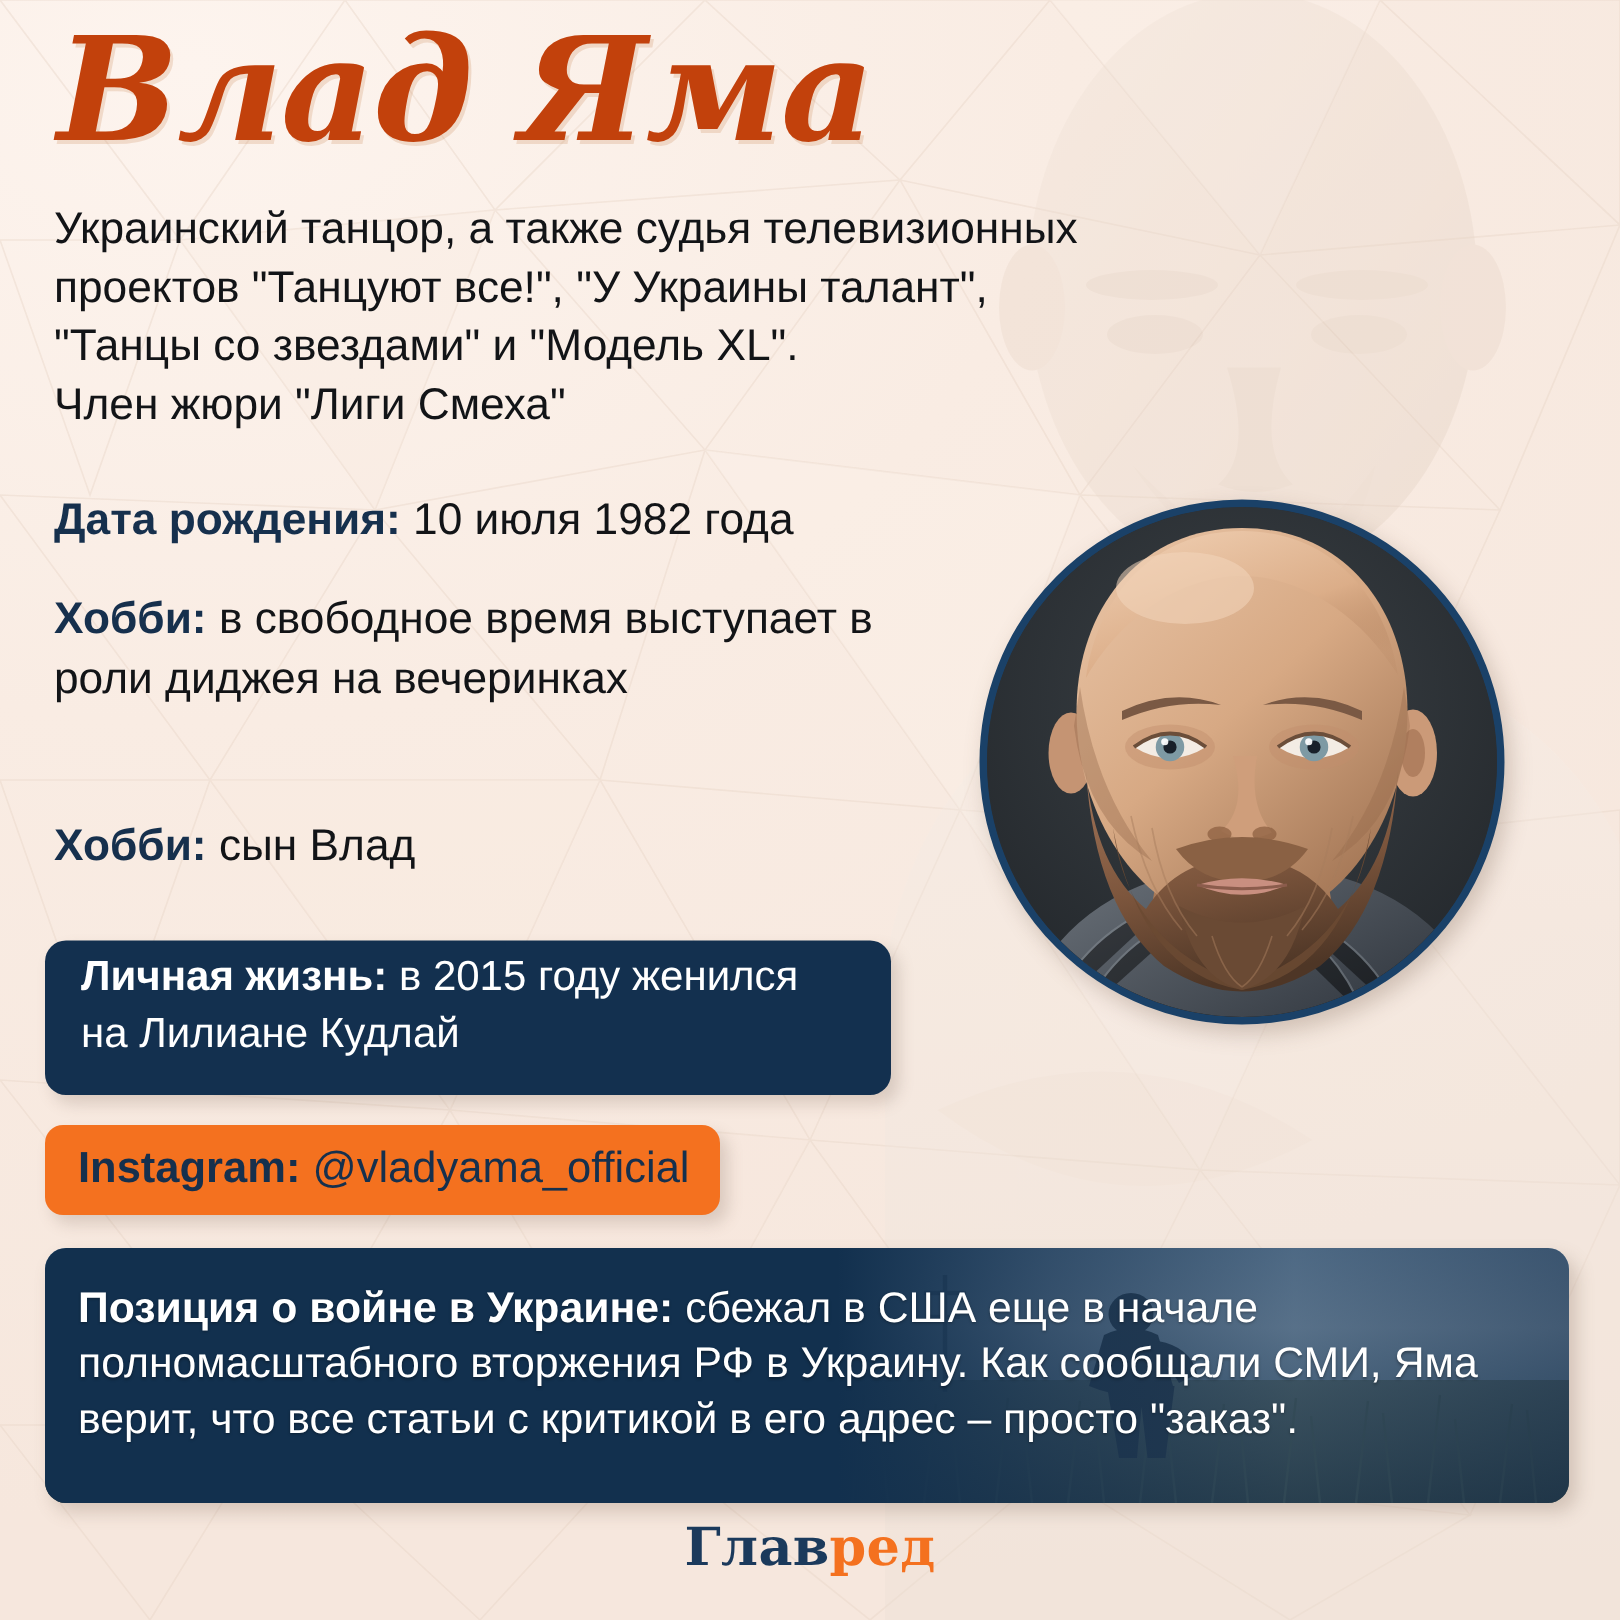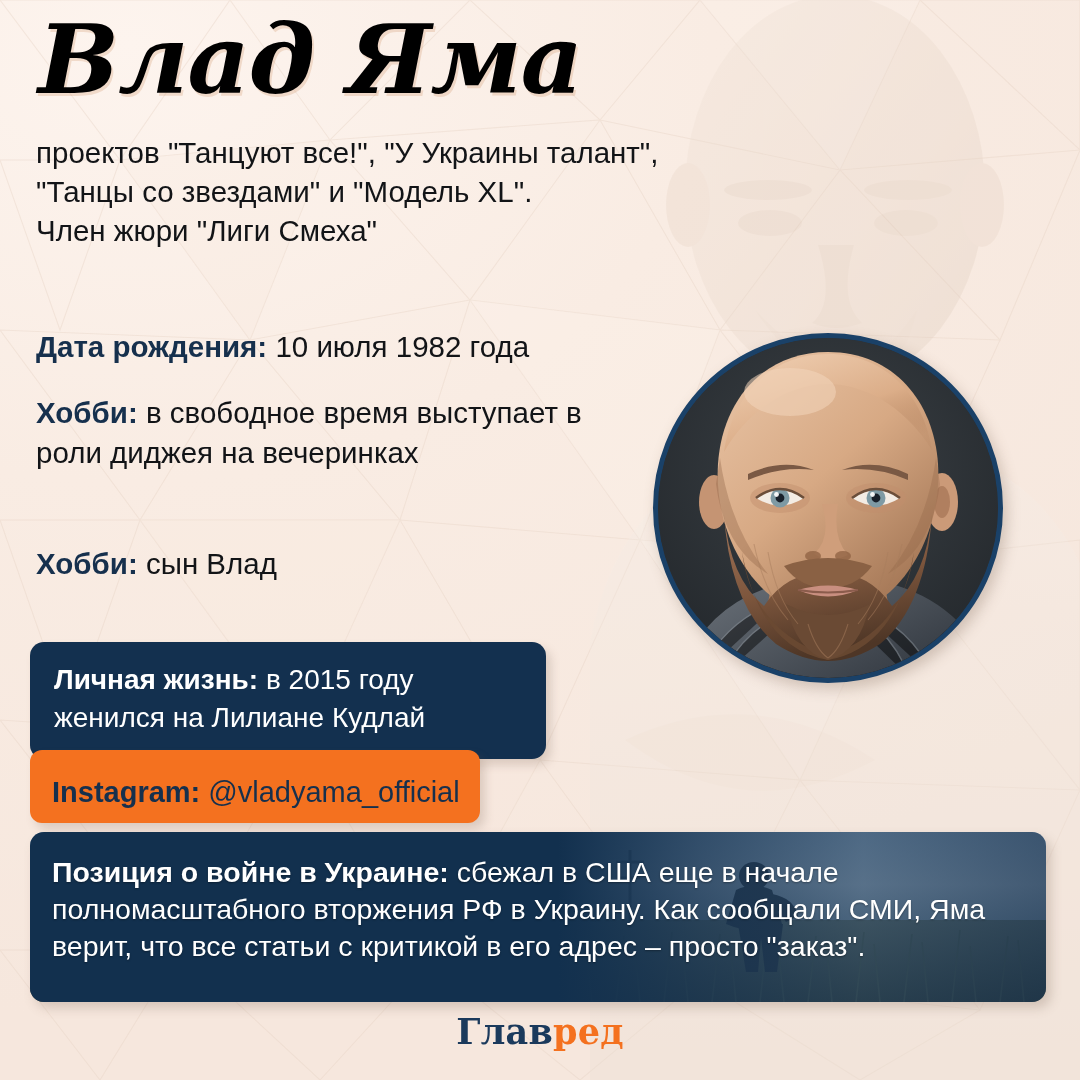--- a/index.html
+++ b/index.html
@@ -47,21 +47,21 @@
   .title {
     position: absolute;
     left: 38px;
     top: 8px;
     font-family: "DejaVu Serif", "Liberation Serif", serif;
     font-style: italic;
     font-weight: 700;
     font-size: 96px;
     line-height: 1.08;
     letter-spacing: -1px;
-    color: #000000;
+    color: #c2410c;
     text-shadow: 2px 3px 0 rgba(190,105,45,.18);
     white-space: nowrap;
   }
 
   
   .intro {
     position: absolute;
     left: 36px;
     top: 133px;
     width: 870px;
@@ -87,40 +87,40 @@
     margin-top: 16px;
   }
   #fact-birth  { top: 327px; }
   #fact-hobby  { top: 393px; width: 560px; white-space: normal; }
   #fact-kids   { top: 544px; }
 
   
   .card-navy {
     position: absolute;
     left: 30px;
-    top: 642px;
-    width: 516px;
+    top: 627px;
+    width: 564px;
     box-sizing: border-box;
-    padding: 19px 24px 22px 24px;
+    padding: 5px 24px 22px 24px;
     background: #13304f;
     border-radius: 14px;
     box-shadow: 5px 6px 10px rgba(120,95,80,.22);
     color: #ffffff;
     font-size: 28px;
     line-height: 38px;
   }
   .card-navy b { font-weight: 700; }
 
   
   .badge-orange {
     position: absolute;
     left: 30px;
     top: 750px;
     display: inline-block;
-    padding: 23px 20px 12px 22px;
+    padding: 10px 20px 12px 22px;
     background: #f4711f;
     border-radius: 12px;
     box-shadow: 5px 6px 10px rgba(120,95,80,.22);
     color: #16304d;
     font-size: 29px;
     line-height: 38px;
     white-space: nowrap;
   }
   .badge-orange b { font-weight: 700; }
 
@@ -273,20 +273,21 @@
 
     <path d="M225 478 q30 100 38 205 l-95 -160 Z" fill="#e4d7cb" opacity=".8"></path>
     <path d="M300 478 q-30 100 -38 205 l95 -160 Z" fill="#e4d7cb" opacity=".8"></path>
 
     <path d="M35 760 q130 -60 250 20 q-130 70 -250 -20 Z" fill="#e9ddd2" opacity=".75"></path>
   </svg>
 
   <div class="title">Влад Яма</div>
 
   <div class="intro">
+    <div>Украинский танцор, а также судья телевизионных</div>
     <div>проектов "Танцуют все!", "У Украины талант",</div>
     <div>"Танцы со звездами" и "Модель XL".</div>
     <div>Член жюри "Лиги Смеха"</div>
   </div>
 
   <div class="fact" id="fact-birth">
     <b>Дата рождения:</b>
     <span>10 июля 1982 года</span>
   </div>
 

